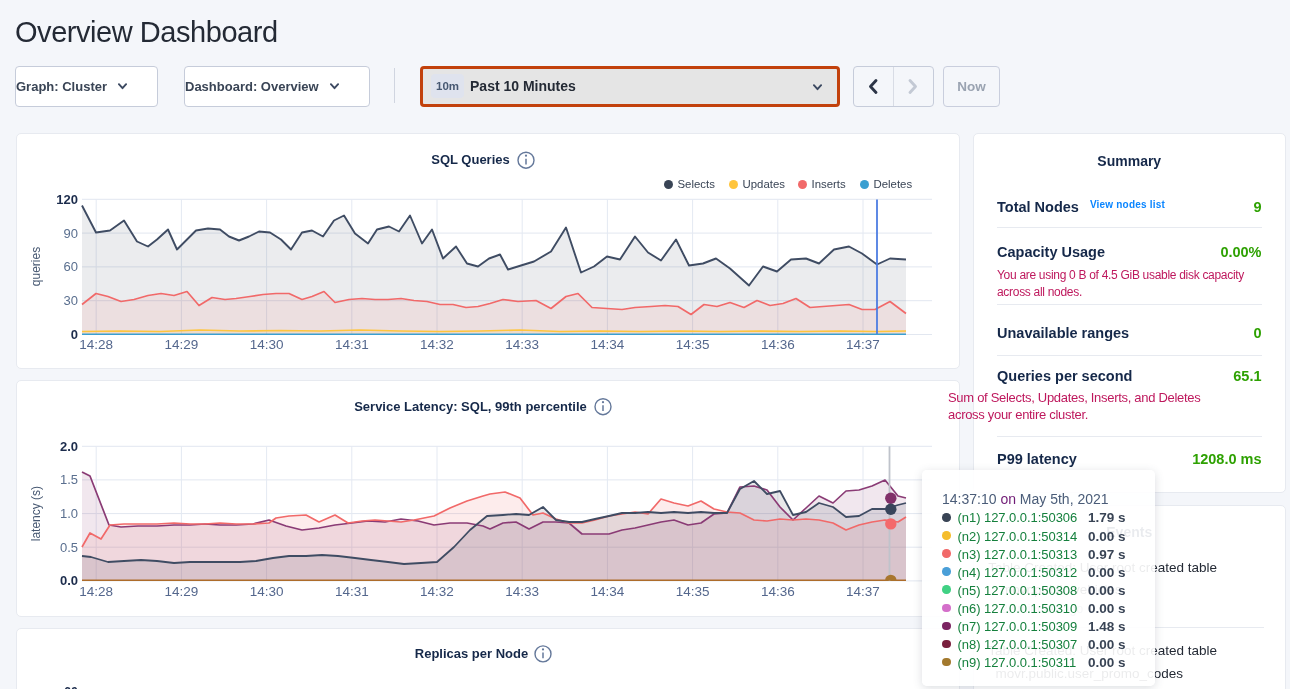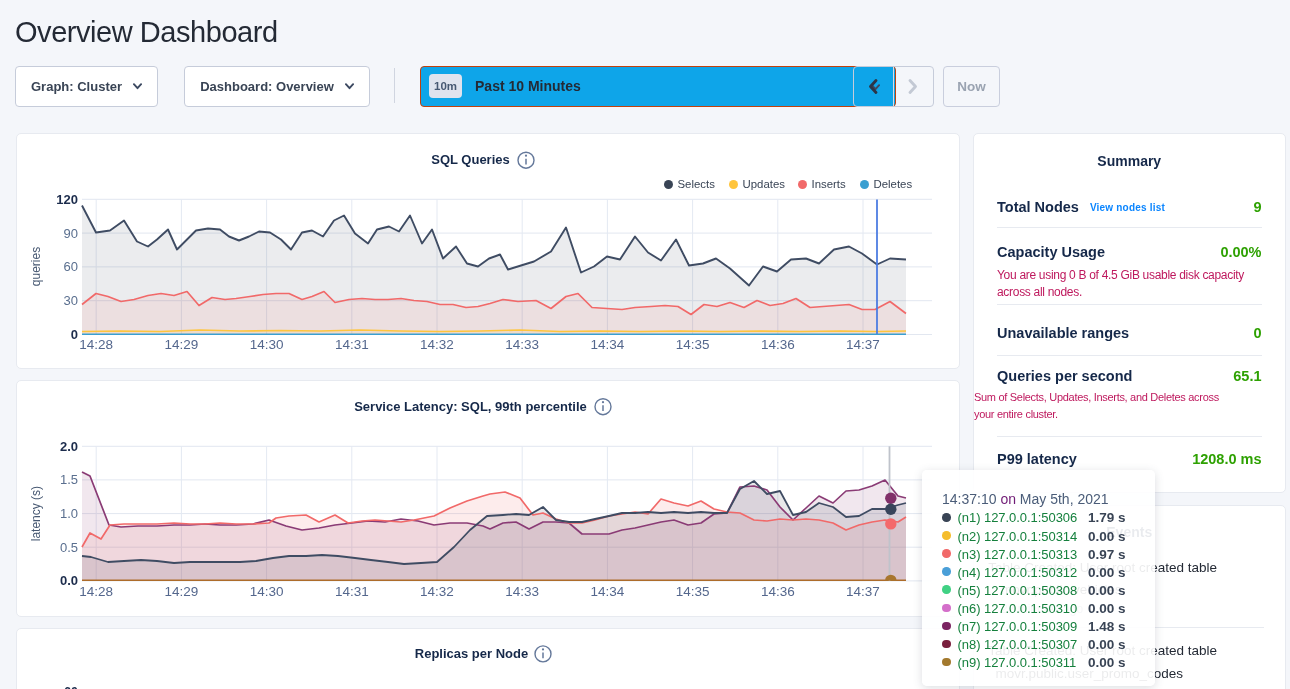--- a/index.html
+++ b/index.html
@@ -1,31 +1,31 @@
 <!DOCTYPE html>
 <html><head><meta charset="utf-8"><style>
 *{margin:0;padding:0;box-sizing:border-box}
 html,body{width:1290px;height:689px;overflow:hidden}
 body{background:#f4f6fa;font-family:"Liberation Sans",sans-serif;position:relative}
 .abs{position:absolute}
 h1{position:absolute;left:15px;top:16px;font-size:29px;font-weight:400;color:#242a35;letter-spacing:-0.45px}
 .btn{position:absolute;top:66px;height:40.5px;background:#fff;border:1px solid #c6ccda;border-radius:4px;
- display:flex;align-items:center;justify-content:center;font-size:13px;font-weight:bold;color:#394455;gap:11px}
+ display:flex;align-items:center;font-size:13px;font-weight:bold;color:#394455;gap:11px}
 .vdiv{position:absolute;left:394px;top:68px;height:35px;width:1px;background:#d0d5e0}
-.tsel{position:absolute;left:420px;top:66px;width:476px;height:40.5px;background:#0ea5e9;border:1px solid #c2410c;border-radius:4px;display:flex;align-items:center}
+.tsel{position:absolute;left:420px;top:66px;width:420px;height:40.5px;background:#e5e5e5;border:3px solid #c2410c;border-radius:4px;display:flex;align-items:center}
 .badge{margin-left:8px;background:#dfe3ee;border-radius:4px;padding:6px 5px;font-size:11.5px;font-weight:bold;color:#475872}
-.tsel .lbl{margin-left:13px;font-size:14px;font-weight:bold;color:#242a35}
+.tsel .lbl{margin-left:6px;font-size:14px;font-weight:bold;color:#242a35}
 .tsel .chv{margin-left:auto;margin-right:15px}
 .navg{position:absolute;left:852.5px;top:66px;width:81px;height:40.5px;border:1px solid #c6ccda;border-radius:4px;display:flex}
 .navg .half{flex:1;display:flex;align-items:center;justify-content:center}
 .navg .half:first-child{border-right:1px solid #d8dce5}
 .now{position:absolute;left:943px;top:66px;width:57px;height:40.5px;border:1px solid #c9cedd;border-radius:4px;
  display:flex;align-items:center;justify-content:center;font-size:13.5px;font-weight:bold;color:#9aa3b1}
 .card{position:absolute;background:#fff;border:1px solid #e7eaf0;border-radius:5px}
-.sum-row{position:absolute;left:24px;right:24px;display:flex;align-items:center}
+.sum-row{position:absolute;left:24px;right:24px;display:flex;align-items:flex-start}
 .sum-label{font-size:14.5px;font-weight:bold;color:#152849}
 .sum-val{margin-left:auto;font-size:14.5px;font-weight:bold;color:#2ea102}
 .sum-desc{position:absolute;left:24px;right:24px;font-size:12px;color:#be185d;line-height:17px;letter-spacing:-0.3px}
 .sep{position:absolute;left:24px;right:24px;height:1px;background:#e7eaf0}
 .link{color:#0a85ff;font-weight:bold;font-size:10px;letter-spacing:0.2px;margin-left:11px}
 .ev-title{position:absolute;width:100%;text-align:center;font-size:14px;font-weight:bold;color:#152849}
 .ev-line{position:absolute;font-size:13.5px;color:#242a35;white-space:nowrap}
 .ev-time{position:absolute;font-size:12px;color:#98a1b3}
 .tooltip{position:absolute;left:922px;top:469.5px;width:232.5px;height:216.5px;background:rgba(255,255,255,0.91);
  border-radius:5px;box-shadow:0 2px 10px rgba(60,70,90,0.18)}
@@ -85,21 +85,21 @@
 <div class="sep" style="left:997px;top:304.4px;width:264.5px"></div>
 <div class="sum-row" style="left:997px;top:324.5px;width:264.5px">
     <span class="sum-label">Unavailable ranges</span>
     <span class="sum-val">0</span>
   </div>
 <div class="sep" style="left:997px;top:355.3px;width:264.5px"></div>
 <div class="sum-row" style="left:997px;top:367.5px;width:264.5px">
     <span class="sum-label">Queries per second</span>
     <span class="sum-val">65.1</span>
   </div>
-<div class="sum-desc" style="left:974px;top:389.3px;width:264.5px;font-size:11px">Sum of Selects, Updates, Inserts, and Deletes across your entire cluster.</div>
+<div class="sum-desc" style="left:948px;top:389.3px;width:264.5px;font-size:13px">Sum of Selects, Updates, Inserts, and Deletes across your entire cluster.</div>
 <div class="sep" style="left:997px;top:435.8px;width:264.5px"></div>
 <div class="sum-row" style="left:997px;top:450.8px;width:264.5px">
     <span class="sum-label">P99 latency</span>
     <span class="sum-val">1208.0 ms</span>
   </div>
 
 <div class="card" style="left:973px;top:504.7px;width:312.5px;height:300px"></div>
 <div class="ev-title" style="left:973px;top:523.5px;width:312.5px">Events</div>
 <div class="ev-line" style="right:73px;top:559.5px">Table Created: User root created table</div>
 <div class="ev-line" style="left:1001px;top:581.5px">movr.public.vehicles</div>

